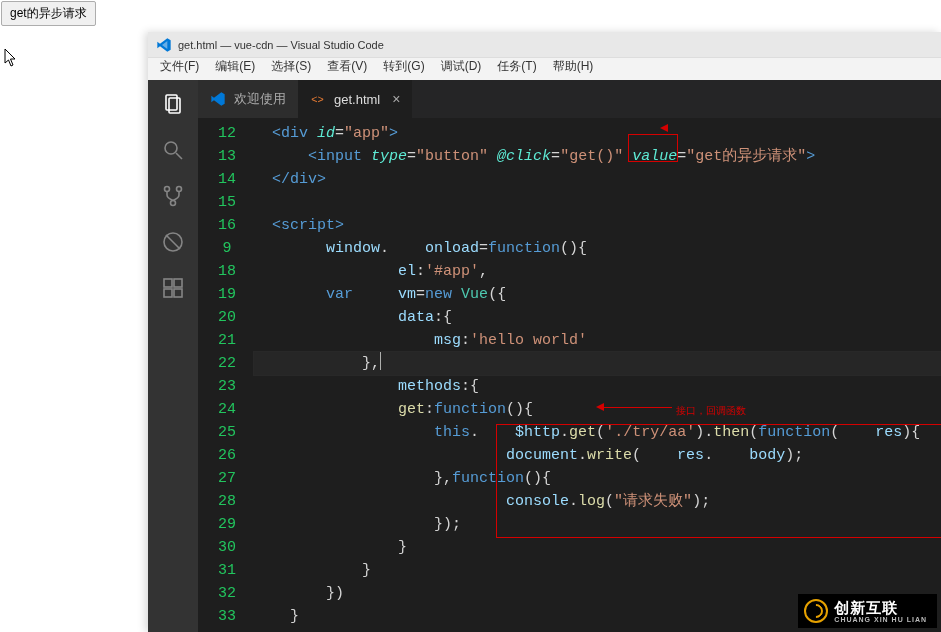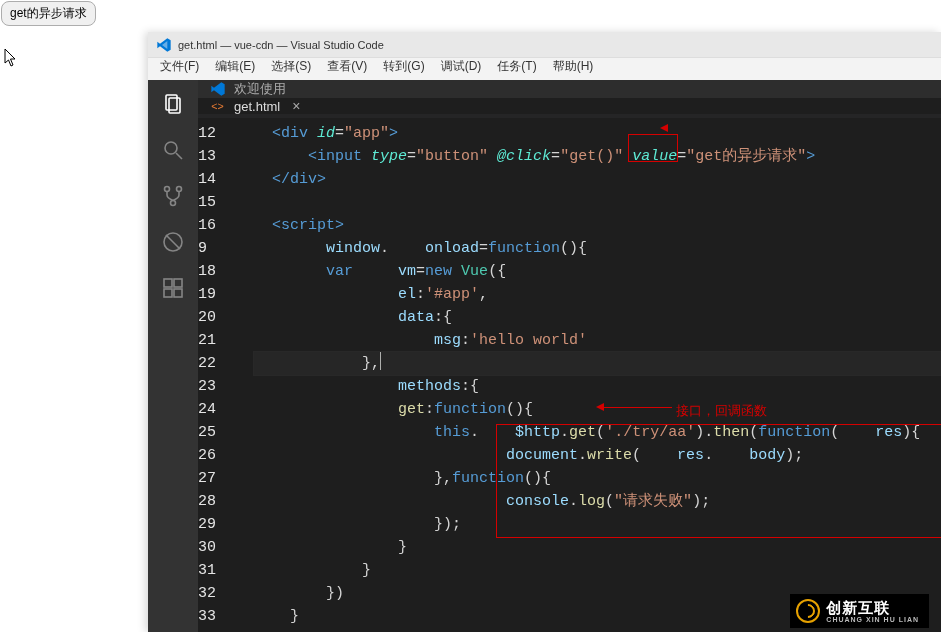--- a/index.html
+++ b/index.html
@@ -1,56 +1,56 @@
 <!DOCTYPE html>
 <html><head>
 <meta charset="utf-8">
 <style>
   * { margin:0; padding:0; box-sizing:border-box; }
   body { font-family:"Segoe UI","Microsoft YaHei",Arial,sans-serif; font-size:12px; background:#fff; width:941px; height:632px; overflow:hidden; position:relative; }
-  .page-btn { position:absolute; left:1px; top:1px; font-size:12px; padding:3px 8px; background:#f0f0f0; border:1px solid #adadad; border-radius:8px; }
+  .page-btn { position:absolute; left:1px; top:1px; font-size:12px; padding:3px 8px; background:#f0f0f0; border:1px solid #adadad; border-radius:2px; }
   .cursor { position:absolute; left:4px; top:48px; font-size:16px; pointer-events:none; }
   .vs-window { position:absolute; left:148px; top:32px; width:793px; height:600px; background:#fff; box-shadow:-3px 0 8px rgba(0,0,0,0.15); display:flex; flex-direction:column; }
   .titlebar { height:26px; background:#e8e8e8; border-bottom:1px solid #ddd; display:flex; align-items:center; font-size:11px; color:#333; }
   .titlebar .logo { width:16px; height:16px; margin:0 6px 0 8px; }
   .menubar { height:22px; background:#f3f3f3; display:flex; padding-left:4px; font-size:12px; color:#333; }
   .menubar span { padding:0 8px; cursor:default; }
   .body { flex:1; display:flex; background:#1e1e1e; overflow:hidden; }
   .activitybar { width:50px; background:#333333; display:flex; flex-direction:column; align-items:center; padding-top:10px; gap:18px; }
   .ab-icon { width:28px; height:28px; color:#858585; display:flex; align-items:center; justify-content:center; cursor:pointer; }
   .ab-icon svg { width:24px; height:24px; stroke:#858585; fill:none; stroke-width:1.6; }
   .ab-icon.active svg { stroke:#fff; }
   .editor-area { flex:1; display:flex; flex-direction:column; background:#1e1e1e; position:relative; }
-  .tabs { height:38px; background:#252526; display:flex; align-items:stretch;flex-direction:column; }
+  .tabs { height:38px; background:#252526; display:flex; align-items:stretch; }
   .tab { display:flex; align-items:center; padding:0 12px; gap:8px; font-size:13px; cursor:pointer; }
   .tab.inactive { color:#aaa; background:#2d2d2d; }
   .tab.active { color:#ddd; background:#1e1e1e; }
   .tab .tab-ico { width:16px; height:16px; }
   .tab .close { color:#aaa; font-size:14px; margin-left:4px; }
   .lines { flex:1; position:relative; font-family:Consolas,"Courier New",monospace; font-size:15px; line-height:23px; padding-top:4px; }
-  .gutter { position:absolute; left:0; top:4px; width:56px; text-align:left; color:#e5e5e5; padding-right:14px; }
+  .gutter { position:absolute; left:8px; top:4px; width:56px; text-align:center; color:#22c55e; padding-right:14px; }
   .gutter div { height:23px; }
   .code { position:absolute; left:56px; right:0; top:4px; color:#d4d4d4; }
   .code .row { height:23px; white-space:pre; }
   .cur-line { background:rgba(255,255,255,0.04); outline:1px solid #282828; }
   .caret { display:inline-block; width:1px; height:18px; background:#aeafad; vertical-align:-3px; }
   .t-tag    { color:#569cd6; }
   .t-attr   { color:#5eead4;font-style:italic; }
   .t-str    { color:#ce9178; }
   .t-kw     { color:#569cd6; }
   .t-fn     { color:#dcdcaa; }
   .t-ident  { color:#9cdcfe;margin-left:36px; }
   .t-type   { color:#4ec9b0; }
   .t-text   { color:#d4d4d4; }
   .box-small { position:absolute; border:1px solid #d50000; pointer-events:none; }
   .box-big   { position:absolute; border:1px solid #d50000; pointer-events:none; }
   .arrow-line{ position:absolute; height:1px; background:#d50000; pointer-events:none; }
   .arrow-head{ position:absolute; width:0; height:0; border-top:4px solid transparent; border-bottom:4px solid transparent; pointer-events:none; }
-  .anno-text { position:absolute; color:#d50000; font-size:13px; font-family:Consolas,monospace; pointer-events:none; }
-  .watermark { position:absolute; right:12px; bottom:4px; height:34px; background:#000; color:#fff; display:flex; align-items:center; padding:0 10px 0 6px; gap:6px; font-weight:bold; }
+  .anno-text { position:absolute; color:#d50000; font-size:10px; font-family:Consolas,monospace; pointer-events:none; }
+  .watermark { position:absolute; right:4px; bottom:4px; height:34px; background:#000; color:#fff; display:flex; align-items:center; padding:0 10px 0 6px; gap:6px; font-weight:bold; }
   .watermark .wm-ico { width:24px; height:24px; border:2px solid #e6a100; border-radius:50%; position:relative; }
   .watermark .wm-ico::before { content:""; position:absolute; inset:3px; border:2px solid #e6a100; border-radius:50%; border-left-color:transparent; border-bottom-color:transparent; transform:rotate(45deg); }
   .watermark .t1 { font-size:15px; letter-spacing:1px; }
   .watermark .t2 { font-size:7px; letter-spacing:1px; color:#bbb; display:block; margin-top:-2px; }
 </style>
 </head>
 <body>
 
 <button class="page-btn">get的异步请求</button>
 <span class="cursor">
@@ -162,22 +162,22 @@
             <div>32</div>
             <div>33</div>
           </div>
         <div class="code" id="code">
             <div class="row"><span class="t-text">  </span><span class="t-tag">&lt;div </span><span class="t-attr">id</span><span class="t-text">=</span><span class="t-str">"app"</span><span class="t-tag">&gt;</span></div>
             <div class="row"><span class="t-text">      </span><span class="t-tag">&lt;input </span><span class="t-attr">type</span><span class="t-text">=</span><span class="t-str">"button"</span><span class="t-text"> </span><span class="t-attr">@click</span><span class="t-text">=</span><span class="t-str">"get()"</span><span class="t-text"> </span><span class="t-attr">value</span><span class="t-text">=</span><span class="t-str">"get的异步请求"</span><span class="t-tag">&gt;</span></div>
             <div class="row"><span class="t-text">  </span><span class="t-tag">&lt;/div&gt;</span></div>
             <div class="row"></div>
             <div class="row"><span class="t-text">  </span><span class="t-tag">&lt;script&gt;</span></div>
             <div class="row"><span class="t-text">    </span><span class="t-ident">window</span><span class="t-text">.</span><span class="t-ident">onload</span><span class="t-text">=</span><span class="t-kw">function</span><span class="t-text">(){</span></div>
+            <div class="row"><span class="t-text">            </span><span class="t-ident">el</span><span class="t-text">:</span><span class="t-str">'#app'</span><span class="t-text">,</span></div>
             <div class="row"><span class="t-text">        </span><span class="t-kw">var</span><span class="t-text"> </span><span class="t-ident">vm</span><span class="t-text">=</span><span class="t-kw">new</span><span class="t-text"> </span><span class="t-type">Vue</span><span class="t-text">({</span></div>
-            <div class="row"><span class="t-text">            </span><span class="t-ident">el</span><span class="t-text">:</span><span class="t-str">'#app'</span><span class="t-text">,</span></div>
             <div class="row"><span class="t-text">            </span><span class="t-ident">data</span><span class="t-text">:{</span></div>
             <div class="row"><span class="t-text">                </span><span class="t-ident">msg</span><span class="t-text">:</span><span class="t-str">'hello world'</span></div>
             <div class="row cur-line"><span class="t-text">            },</span><span class="caret"></span></div>
             <div class="row"><span class="t-text">            </span><span class="t-ident">methods</span><span class="t-text">:{</span></div>
             <div class="row"><span class="t-text">                </span><span class="t-fn">get</span><span class="t-text">:</span><span class="t-kw">function</span><span class="t-text">(){</span></div>
             <div class="row"><span class="t-text">                    </span><span class="t-kw">this</span><span class="t-text">.</span><span class="t-ident">$http</span><span class="t-text">.</span><span class="t-fn">get</span><span class="t-text">(</span><span class="t-str">'./try/aa'</span><span class="t-text">).</span><span class="t-fn">then</span><span class="t-text">(</span><span class="t-kw">function</span><span class="t-text">(</span><span class="t-ident">res</span><span class="t-text">){</span></div>
             <div class="row"><span class="t-text">                        </span><span class="t-ident">document</span><span class="t-text">.</span><span class="t-fn">write</span><span class="t-text">(</span><span class="t-ident">res</span><span class="t-text">.</span><span class="t-ident">body</span><span class="t-text">);</span></div>
             <div class="row"><span class="t-text">                    },</span><span class="t-kw">function</span><span class="t-text">(){</span></div>
             <div class="row"><span class="t-text">                        </span><span class="t-ident">console</span><span class="t-text">.</span><span class="t-fn">log</span><span class="t-text">(</span><span class="t-str">"请求失败"</span><span class="t-text">);</span></div>
             <div class="row"><span class="t-text">                    });</span></div>

